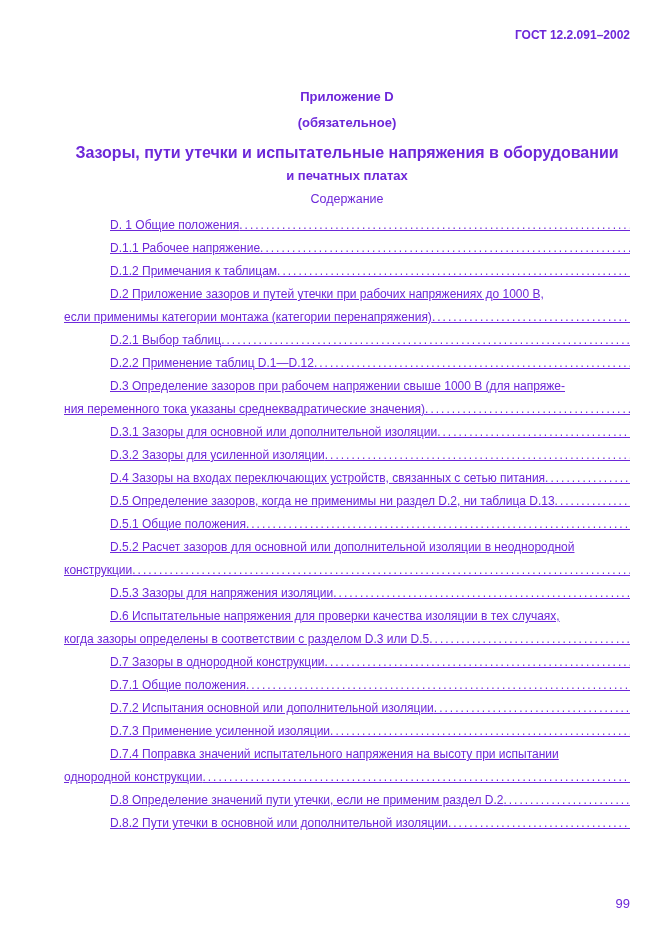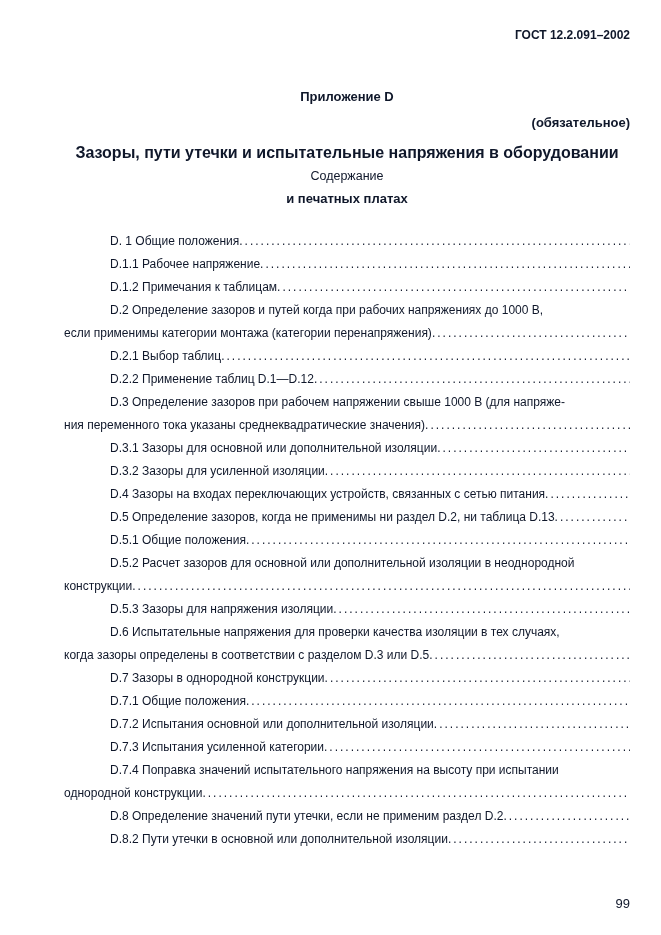--- a/index.html
+++ b/index.html
@@ -6,21 +6,21 @@
     margin: 0;
     padding: 0;
     background: #ffffff;
   }
   .page {
     position: relative;
     width: 661px;
     height: 935px;
     background: #ffffff;
     font-family: "Liberation Sans", sans-serif;
-    color: #0f172a;
+    color: #6d28d9;
     overflow: hidden;
   }
   .content {
     position: absolute;
     left: 64px;
     top: 0;
     width: 566px;
   }
   .doc-header {
     padding-top: 28px;
@@ -33,42 +33,42 @@
   .bold { font-weight: bold; }
   .appendix-label {
     margin-top: 46px;
     font-size: 13px;
     line-height: 16px;
   }
   .appendix-status {
     margin-top: 10px;
     font-size: 13px;
     line-height: 16px;
-    text-align: right;
   }
   .appendix-title1 {
     margin-top: 14px;
     font-size: 16px;
     line-height: 16px;
   }
   .appendix-title2 {
     margin-top: 7px;
     font-size: 13px;
     line-height: 16px;
   }
   .contents-heading {
     margin-top: 7px;
     font-size: 12.5px;
     font-weight: normal;
     line-height: 16px;
   }
   .toc {
-    margin-top: 23px;
+    margin-top: 7px;
     font-size: 12px;
     font-weight: normal;
+    text-decoration: underline;
   }
   .toc-line {
     height: 23px;
     line-height: 23px;
     white-space: nowrap;
     overflow: hidden;
   }
   .toc-line.indent {
     padding-left: 46px;
   }
@@ -88,32 +88,32 @@
 <body>
 
 <div class="page">
   <div class="content">
 
     <div class="doc-header">ГОСТ 12.2.091–2002</div>
 
     <div class="center bold appendix-label">Приложение D</div>
     <div class="center bold appendix-status">(обязательное)</div>
     <div class="center bold appendix-title1">Зазоры, пути утечки и испытательные напряжения в оборудовании</div>
+    <div class="center bold appendix-title2">и печатных платах</div>
     <div class="center contents-heading">Содержание</div>
-    <div class="center bold appendix-title2">и печатных платах</div>
 
     <div class="toc">
 
       <div class="toc-line indent"><span>D. 1 Общие положения</span><span class="leader"></span></div>
 
       <div class="toc-line indent"><span>D.1.1 Рабочее напряжение</span><span class="leader"></span></div>
 
       <div class="toc-line indent"><span>D.1.2 Примечания к таблицам</span><span class="leader"></span></div>
 
-      <div class="toc-line indent"><span>D.2 Определение зазоров и путей когда при рабочих напряжениях до 1000 В,</span></div>
+      <div class="toc-line indent"><span>D.2 Приложение зазоров и путей утечки при рабочих напряжениях до 1000 В,</span></div>
       <div class="toc-line"><span>если применимы категории монтажа (категории перенапряжения)</span><span class="leader"></span></div>
 
       <div class="toc-line indent"><span>D.2.1 Выбор таблиц</span><span class="leader"></span></div>
 
       <div class="toc-line indent"><span>D.2.2 Применение таблиц D.1—D.12</span><span class="leader"></span></div>
 
       <div class="toc-line indent"><span>D.3 Определение зазоров при рабочем напряжении свыше 1000 В (для напряже-</span></div>
       <div class="toc-line"><span>ния переменного тока указаны среднеквадратические значения)</span><span class="leader"></span></div>
 
       <div class="toc-line indent"><span>D.3.1 Зазоры для основной или дополнительной изоляции</span><span class="leader"></span></div>
@@ -133,21 +133,21 @@
 
       <div class="toc-line indent"><span>D.6 Испытательные напряжения для проверки качества изоляции в тех случаях,</span></div>
       <div class="toc-line"><span>когда зазоры определены в соответствии с разделом D.3 или D.5</span><span class="leader"></span></div>
 
       <div class="toc-line indent"><span>D.7 Зазоры в однородной конструкции</span><span class="leader"></span></div>
 
       <div class="toc-line indent"><span>D.7.1 Общие положения</span><span class="leader"></span></div>
 
       <div class="toc-line indent"><span>D.7.2 Испытания основной или дополнительной изоляции</span><span class="leader"></span></div>
 
-      <div class="toc-line indent"><span>D.7.3 Испытания усиленной категории</span><span class="leader"></span></div>
+      <div class="toc-line indent"><span>D.7.3 Применение усиленной изоляции</span><span class="leader"></span></div>
 
       <div class="toc-line indent"><span>D.7.4 Поправка значений испытательного напряжения на высоту при испытании</span></div>
       <div class="toc-line"><span>однородной конструкции</span><span class="leader"></span></div>
 
       <div class="toc-line indent"><span>D.8 Определение значений пути утечки, если не применим раздел D.2</span><span class="leader"></span></div>
 
 
       <div class="toc-line indent"><span>D.8.2 Пути утечки в основной или дополнительной изоляции</span><span class="leader"></span></div>
 
     </div>

